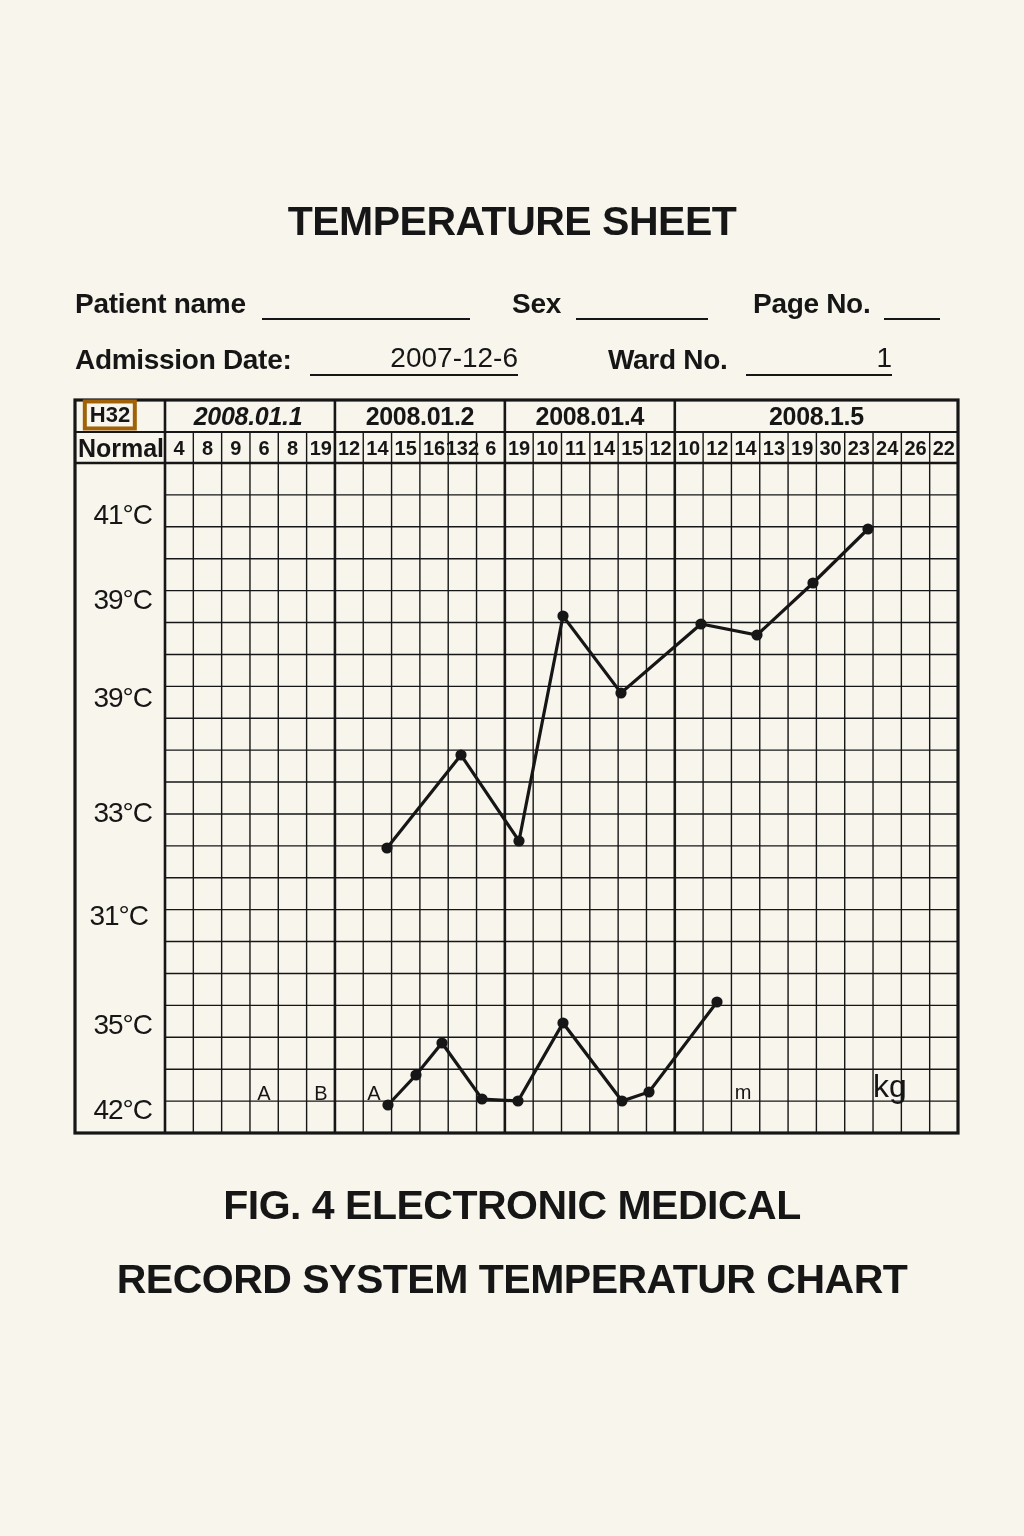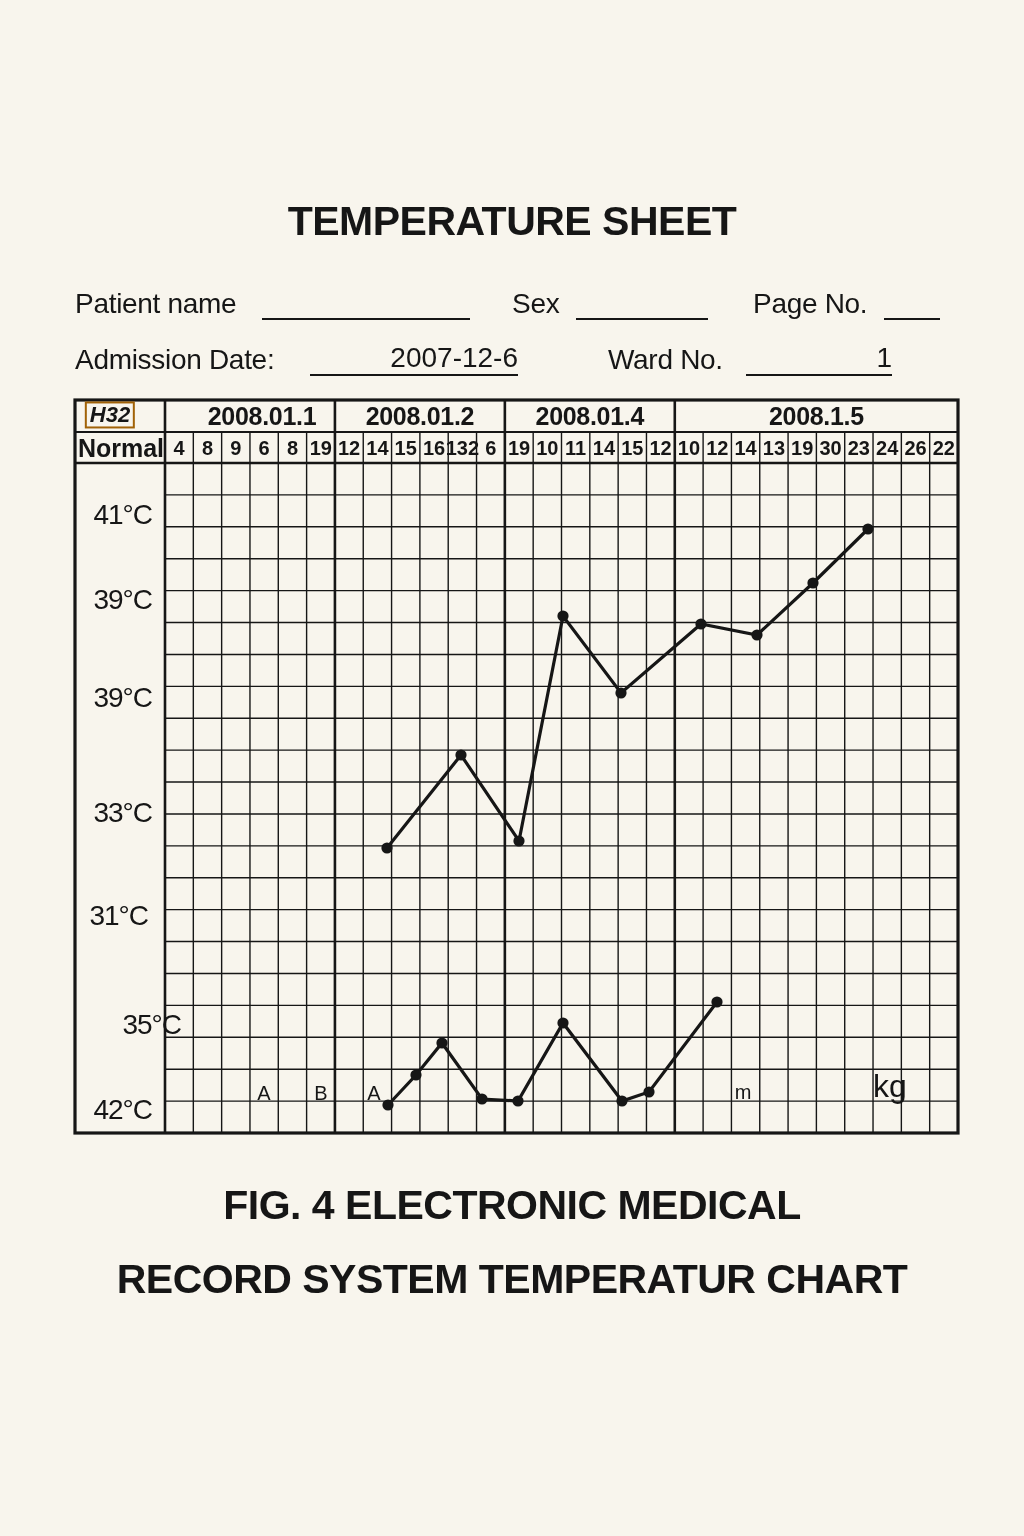--- a/index.html
+++ b/index.html
@@ -7,32 +7,32 @@
     width:1024px;height:1536px;position:relative;
     background:#f8f5ed;color:#161616;
     font-family:"Liberation Sans", sans-serif;
     overflow:hidden;
   }
   .abs{position:absolute;}
   .page-title{
     left:0;right:0;top:198px;text-align:center;
     font-size:41px;font-weight:700;letter-spacing:-0.5px;
   }
-  .form-label{font-size:28px;letter-spacing:-0.3px;white-space:nowrap;}
+  .form-label{font-size:28px;letter-spacing:-0.3px;white-space:nowrap;font-weight:bold;}
   .uline{border-bottom:2px solid #161616;height:0;}
   .fill-value{font-size:28px;text-align:right;}
   .caption{
     left:0;right:0;text-align:center;
     font-size:41px;font-weight:700;letter-spacing:-0.5px;white-space:nowrap;
   }
   
   .lbl{position:absolute;transform:translate(-50%,-50%);white-space:nowrap;}
   .date-lbl{font-size:25px;font-weight:600;letter-spacing:-0.3px;}
   .hour-lbl{font-size:20px;font-weight:600;}
-  .corner-lbl{font-size:22px;font-weight:600;border:2px solid #a16207;padding:0 3px;line-height:1.05;font-style:italic;}
+  .corner-lbl{font-size:22px;font-weight:600;border:4px solid #a16207;padding:0 3px;line-height:1.05;}
   .rowhdr-lbl{font-size:25px;font-weight:600;}
   .ytick-lbl{font-size:28px;letter-spacing:-1px;transform:translate(-100%,-50%);}
   .ann-lbl{font-size:20px;}
   .ann-kg{font-size:32px;}
   svg{position:absolute;left:0;top:0;}
 </style>
 </head>
 <body>
 
 <div class="abs page-title">TEMPERATURE SHEET</div>
@@ -127,21 +127,21 @@
     <circle cx="518" cy="1101" r="5.6" fill="#161616"></circle>
     <circle cx="563" cy="1023" r="5.6" fill="#161616"></circle>
     <circle cx="622" cy="1101" r="5.6" fill="#161616"></circle>
     <circle cx="649" cy="1092" r="5.6" fill="#161616"></circle>
     <circle cx="717" cy="1002" r="5.6" fill="#161616"></circle>
   </svg>
 
 <div id="labels" class="abs" style="left:0;top:0;width:1024px;height:1536px;">
     <div class="lbl corner-lbl" style="left: 110px; top: 415px;">H32</div>
     <div class="lbl rowhdr-lbl" style="left: 121px; top: 448px;">Normal</div>
-    <div class="lbl date-lbl" style="left: 262px; top: 416px;">2008.01.1</div>
+    <div class="lbl date-lbl" style="left: 248px; top: 416px; font-style: italic;">2008.01.1</div>
     <div class="lbl date-lbl" style="left: 419.893px; top: 416px;">2008.01.2</div>
     <div class="lbl date-lbl" style="left: 589.821px; top: 416px;">2008.01.4</div>
     <div class="lbl date-lbl" style="left: 816.393px; top: 416px;">2008.1.5</div>
     <div class="lbl hour-lbl" style="left: 179.161px; top: 448px;">4</div>
     <div class="lbl hour-lbl" style="left: 207.482px; top: 448px;">8</div>
     <div class="lbl hour-lbl" style="left: 235.804px; top: 448px;">9</div>
     <div class="lbl hour-lbl" style="left: 264.125px; top: 448px;">6</div>
     <div class="lbl hour-lbl" style="left: 292.446px; top: 448px;">8</div>
     <div class="lbl hour-lbl" style="left: 320.768px; top: 448px;">19</div>
     <div class="lbl hour-lbl" style="left: 349.089px; top: 448px;">12</div>
@@ -164,21 +164,21 @@
     <div class="lbl hour-lbl" style="left: 830.554px; top: 448px;">30</div>
     <div class="lbl hour-lbl" style="left: 858.875px; top: 448px;">23</div>
     <div class="lbl hour-lbl" style="left: 887.196px; top: 448px;">24</div>
     <div class="lbl hour-lbl" style="left: 915.518px; top: 448px;">26</div>
     <div class="lbl hour-lbl" style="left: 943.839px; top: 448px;">22</div>
     <div class="lbl ytick-lbl" style="left: 152px; top: 515px;">41°C</div>
     <div class="lbl ytick-lbl" style="left: 152px; top: 600px;">39°C</div>
     <div class="lbl ytick-lbl" style="left: 152px; top: 698px;">39°C</div>
     <div class="lbl ytick-lbl" style="left: 152px; top: 813px;">33°C</div>
     <div class="lbl ytick-lbl" style="left: 148px; top: 916px;">31°C</div>
-    <div class="lbl ytick-lbl" style="left: 152px; top: 1025px; margin-left: 29px;">35°C</div>
+    <div class="lbl ytick-lbl" style="left: 152px; top: 1025px;">35°C</div>
     <div class="lbl ytick-lbl" style="left: 152px; top: 1110px;">42°C</div>
     <div class="lbl ann-lbl" style="left: 264px; top: 1093px;">A</div>
     <div class="lbl ann-lbl" style="left: 321px; top: 1093px;">B</div>
     <div class="lbl ann-lbl" style="left: 374px; top: 1093px;">A</div>
     <div class="lbl ann-lbl" style="left: 743px; top: 1092px;">m</div>
     <div class="lbl ann-kg" style="left: 890px; top: 1086px;">kg</div>
   </div>
 
 <div class="abs caption" style="top:1182px;">FIG. 4 ELECTRONIC MEDICAL</div>
 <div class="abs caption" style="top:1232px;margin-top:24px;">RECORD SYSTEM TEMPERATUR CHART</div>

